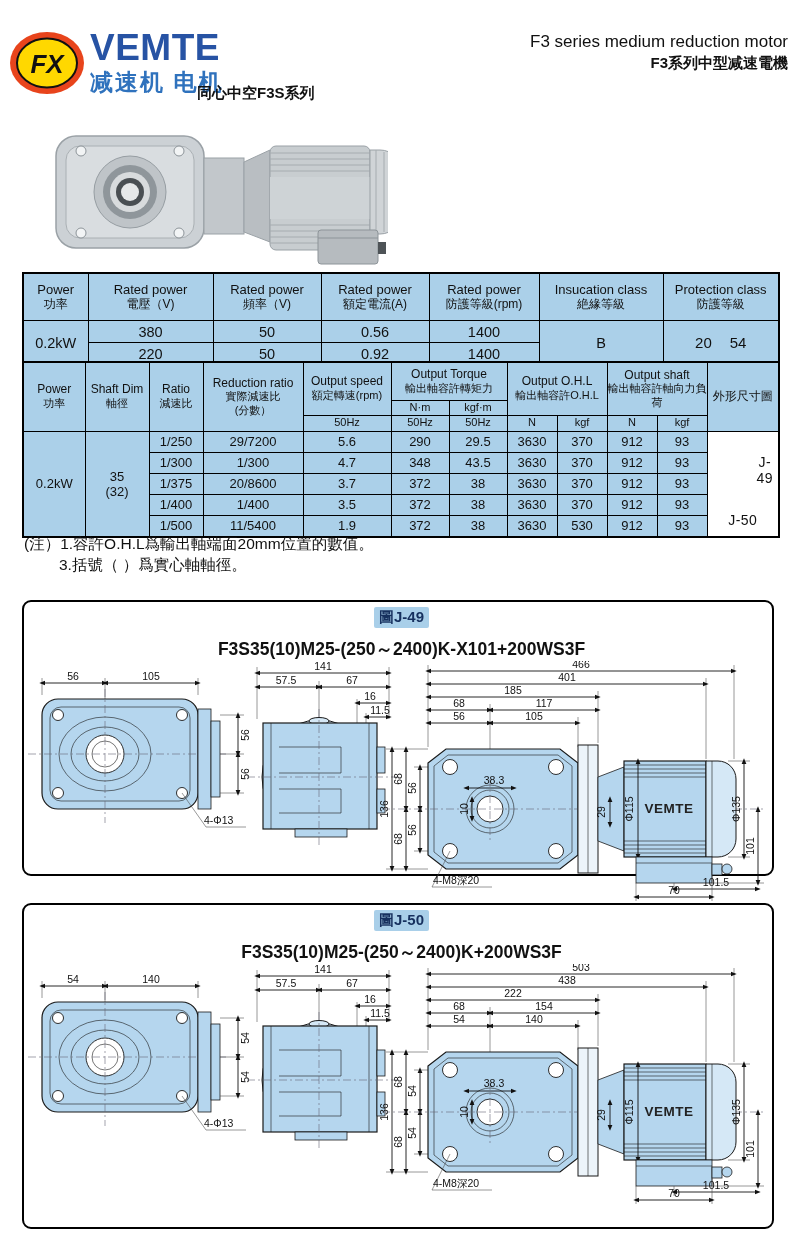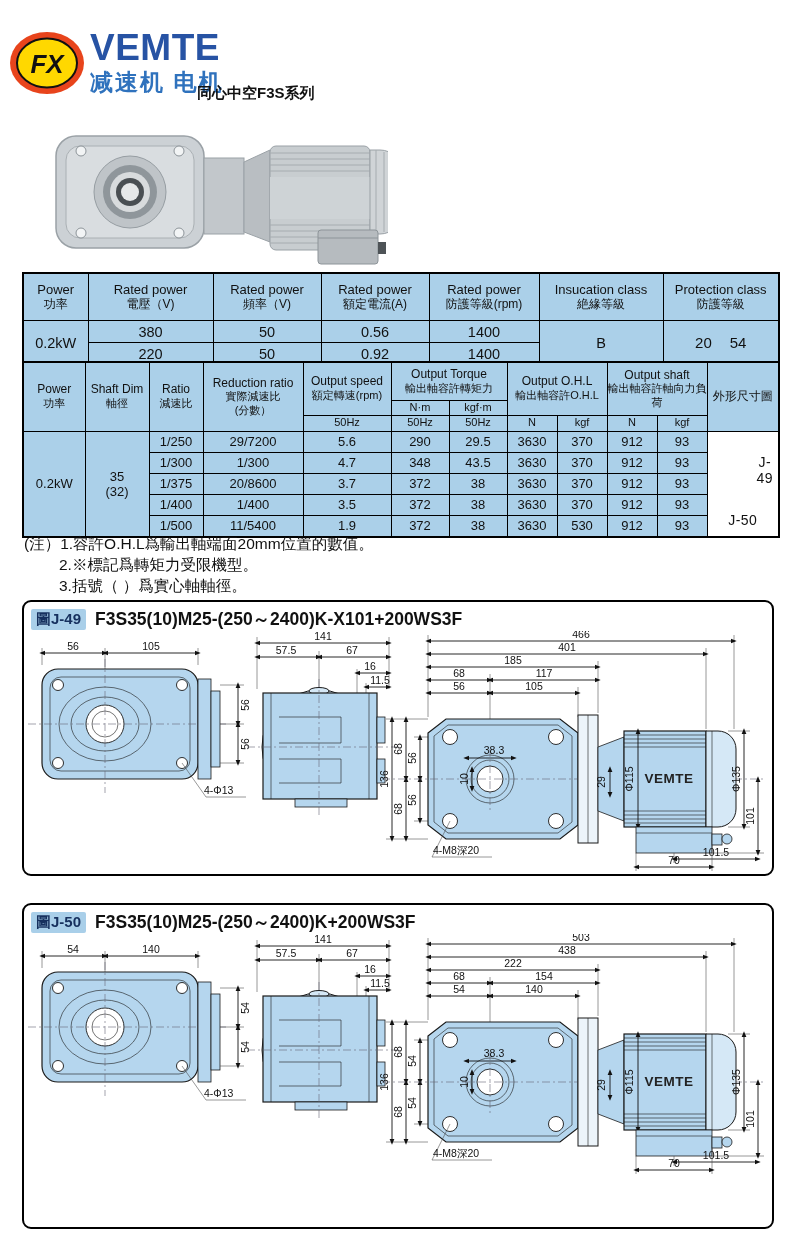--- a/index.html
+++ b/index.html
@@ -37,21 +37,21 @@
   .fg2{padding-top:26px;}
 
   
   .notes{left:24px;top:534px;font-size:15.5px;line-height:1.34;font-weight:500;}
   .notes .ind{padding-left:35px;}
 
   
   .panel{left:22px;width:752px;border:2.5px solid #000;border-radius:9px;background:#fff;box-sizing:border-box;}
   .p1{top:600px;height:276px;}
   .p2{top:903px;height:326px;}
-  .panel-head{display:flex;align-items:center;gap:9px;padding:5px 0 0 7px;}
+  .panel-head{display:flex;align-items:center;gap:9px;padding:5px 0 0 7px;flex-direction:column;}
   .tag{background:#a9cfe9;color:#16305e;font-size:15px;font-weight:700;padding:1px 5px;border-radius:2px;}
   .model{font-size:17.5px;font-weight:800;color:#111;}
   svg.draw{display:block;}
 
   
   .dim{stroke:#111;stroke-width:.9;fill:none;}
   .ext{stroke:#444;stroke-width:.55;fill:none;}
   .cl{stroke:#667;stroke-width:.6;stroke-dasharray:8 3 2 3;fill:none;}
   .shape{fill:#b5d6ee;stroke:#1a1a1a;stroke-width:1.2;}
   .shape2{fill:#b5d6ee;stroke:#1a1a1a;stroke-width:.8;}
@@ -73,20 +73,24 @@
       <ellipse cx="39" cy="33" rx="37" ry="31" fill="#e8441c"></ellipse>
       <ellipse cx="39" cy="33" rx="30" ry="24.5" fill="#ffd800" stroke="#111" stroke-width="2"></ellipse>
       <text x="39" y="43" font-size="26" font-weight="800" font-style="italic" text-anchor="middle" fill="#111">FX</text>
     </svg>
     <div class="logo-text">
       <div class="brand">VEMTE</div>
       <div class="brand-zh">减速机 电机</div>
     </div>
   </div>
 
+  <div class="abs titles">
+    <div class="t-en">F3 series medium reduction motor</div>
+    <div class="t-zh">F3系列中型减速電機</div>
+  </div>
 
   <div class="abs series">同心中空F3S系列</div>
 
   <svg class="abs" style="left:42px;top:116px;" width="346" height="152" viewBox="0 0 346 152">
     <rect x="14" y="20" width="148" height="112" rx="20" fill="#ccd1d5" stroke="#9aa1a6" stroke-width="1.5"></rect>
     <rect x="24" y="30" width="128" height="92" rx="14" fill="#d9dde0" stroke="#aab0b4"></rect>
     <circle cx="39" cy="35" r="5" fill="#f2f4f5" stroke="#8d9499"></circle>
     <circle cx="137" cy="35" r="5" fill="#f2f4f5" stroke="#8d9499"></circle>
     <circle cx="39" cy="117" r="5" fill="#f2f4f5" stroke="#8d9499"></circle>
     <circle cx="137" cy="117" r="5" fill="#f2f4f5" stroke="#8d9499"></circle>
@@ -323,21 +327,20 @@
       <td class="v">3630</td>
       <td class="v">530</td>
       <td class="v">912</td>
       <td class="v">93</td>
     </tr>
   </tbody>
     </table>
 
   <div class="abs notes">
     <div>(注）1.容許O.H.L爲輸出軸端面20mm位置的數值。</div>
-    <div class="ind">2.※標記爲轉矩力受限機型。</div>
     <div class="ind">3.括號（ ）爲實心軸軸徑。</div>
   </div>
 
   <div class="abs panel p1">
     <div class="panel-head">
       <span class="tag">圖J-49</span>
       <span class="model">F3S35(10)M25-(250～2400)K-X101+200WS3F</span>
     </div>
     <svg class="draw" width="748" height="242" viewBox="0 0 748 242">
       <defs>

